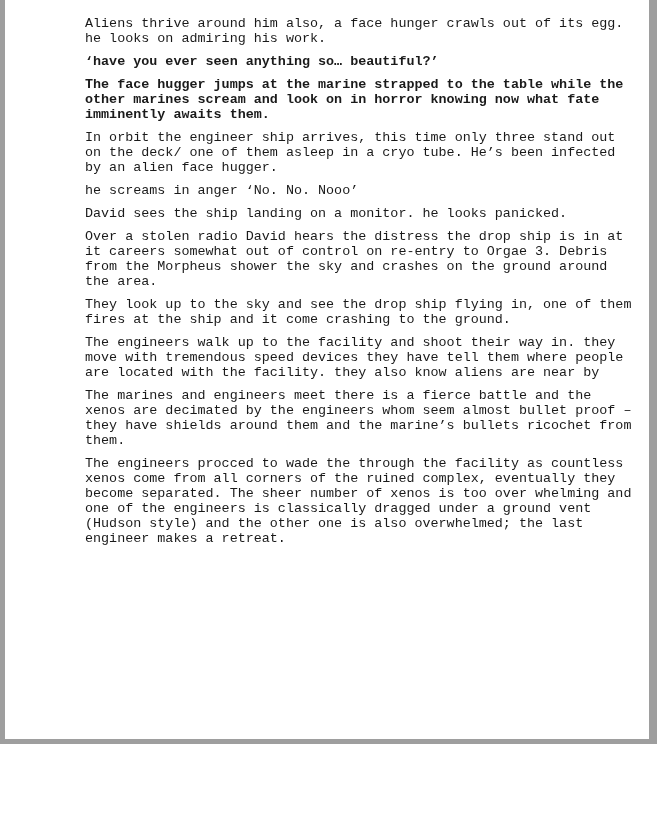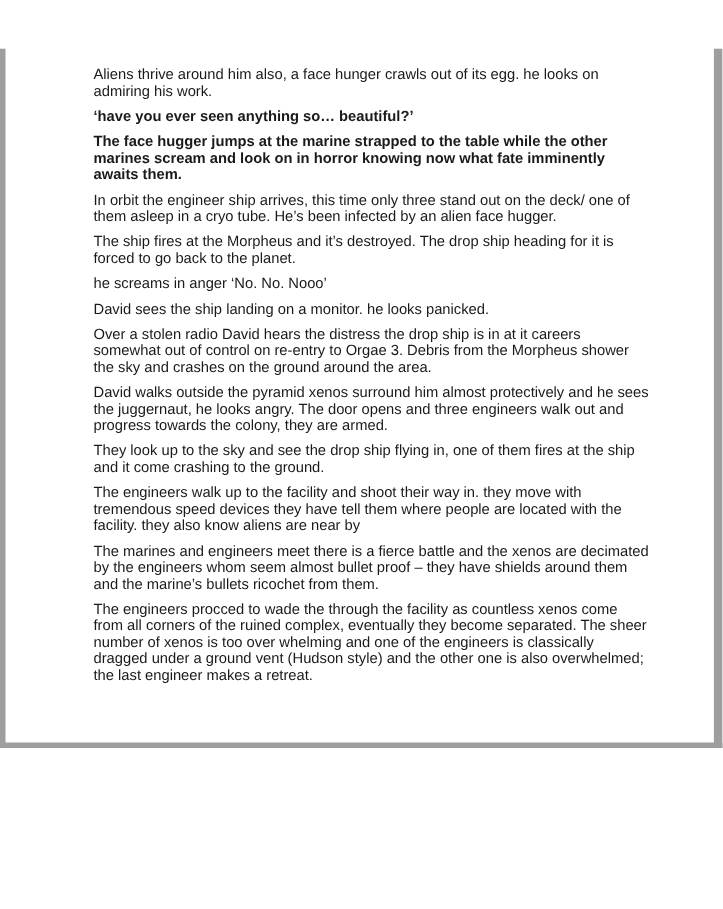--- a/index.html
+++ b/index.html
@@ -3,25 +3,24 @@
 <meta charset="utf-8">
 <style>
   html, body {
     margin: 0;
     padding: 0;
     background: #ffffff;
   }
   .screen {
     position: relative;
     width: 657px;
-    height: 636px;
+    height: 744px;
     background: #ffffff;
     overflow: hidden;
-    font-family: Liberation Sans, sans-serif;
-    margin-top: 44px;
+    font-family: Liberation Mono, monospace;
   }
   .doc-body {
     position: absolute;
     left: 85px;
     top: 16px;
     width: 68ch;
     font-size: 13.4px;
     line-height: 15px;
     color: #1a1a1a;
     text-align: left;
@@ -58,25 +57,23 @@
 </style>
 </head>
 <body>
 
 <div class="screen">
   <div class="doc-body">
       <p class="para">Aliens thrive around him also, a face hunger crawls out of its egg. he looks on admiring his work.</p>
       <p class="para bold">‘have you ever seen anything so… beautiful?’</p>
       <p class="para bold">The face hugger jumps at the marine strapped to the table while the other marines scream and look on in horror knowing now what fate imminently awaits them.</p>
       <p class="para">In orbit the engineer ship arrives, this time only three stand out on the deck/ one of them asleep in a cryo tube. He’s been infected by an alien face hugger.</p>
-      <p class="para">The ship fires at the Morpheus and it’s destroyed. The drop ship heading for it is forced to go back to the planet.</p>
       <p class="para">he screams in anger ‘No. No. Nooo’</p>
       <p class="para">David sees the ship landing on a monitor. he looks panicked.</p>
       <p class="para">Over a stolen radio David hears the distress the drop ship is in at it careers somewhat out of control on re-entry to Orgae 3. Debris from the Morpheus shower the sky and crashes on the ground around the area.</p>
-      <p class="para">David walks outside the pyramid xenos surround him almost protectively and he sees the juggernaut, he looks angry. The door opens and three engineers walk out and progress towards the colony, they are armed.</p>
       <p class="para">They look up to the sky and see the drop ship flying in, one of them fires at the ship and it come crashing to the ground.</p>
       <p class="para">The engineers walk up to the facility and shoot their way in. they move with tremendous speed devices they have tell them where people are located with the facility. they also know aliens are near by</p>
       <p class="para">The marines and engineers meet there is a fierce battle and the xenos are decimated by the engineers whom seem almost bullet proof – they have shields around them and the marine’s bullets ricochet from them.</p>
       <p class="para">The engineers procced to wade the through the facility as countless xenos come from all corners of the ruined complex, eventually they become separated. The sheer number of xenos is too over whelming and one of the engineers is classically dragged under a ground vent (Hudson style) and the other one is also overwhelmed; the last engineer makes a retreat.</p>
     </div>
   <div class="edge left"></div>
   <div class="edge right"></div>
   <div class="edge bottom"></div>
 </div>
 

